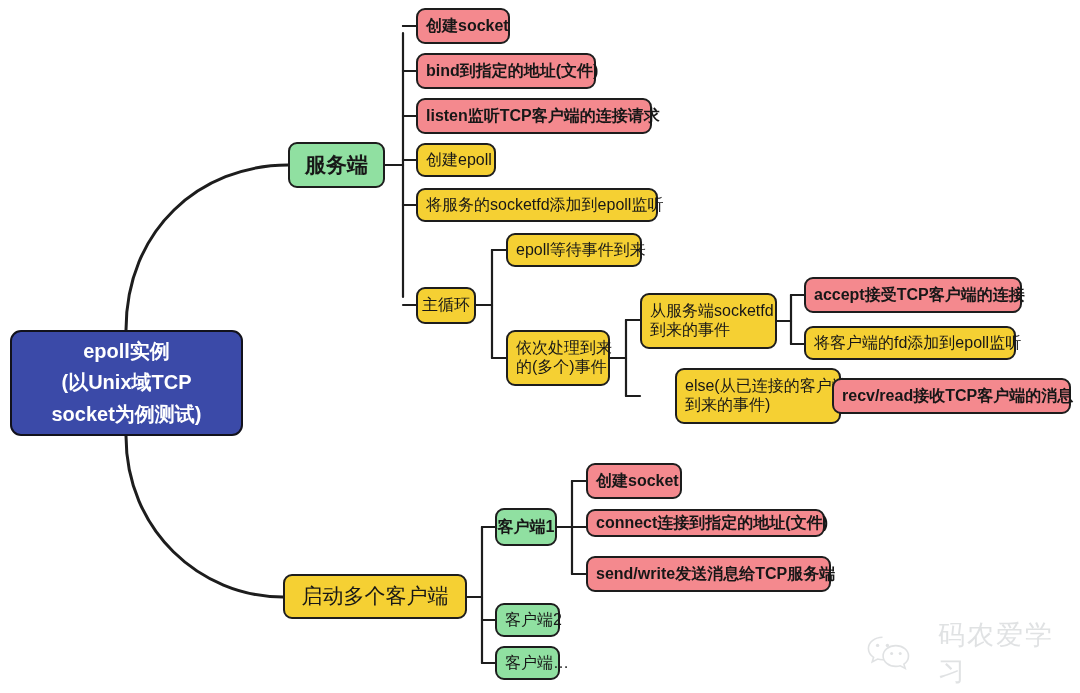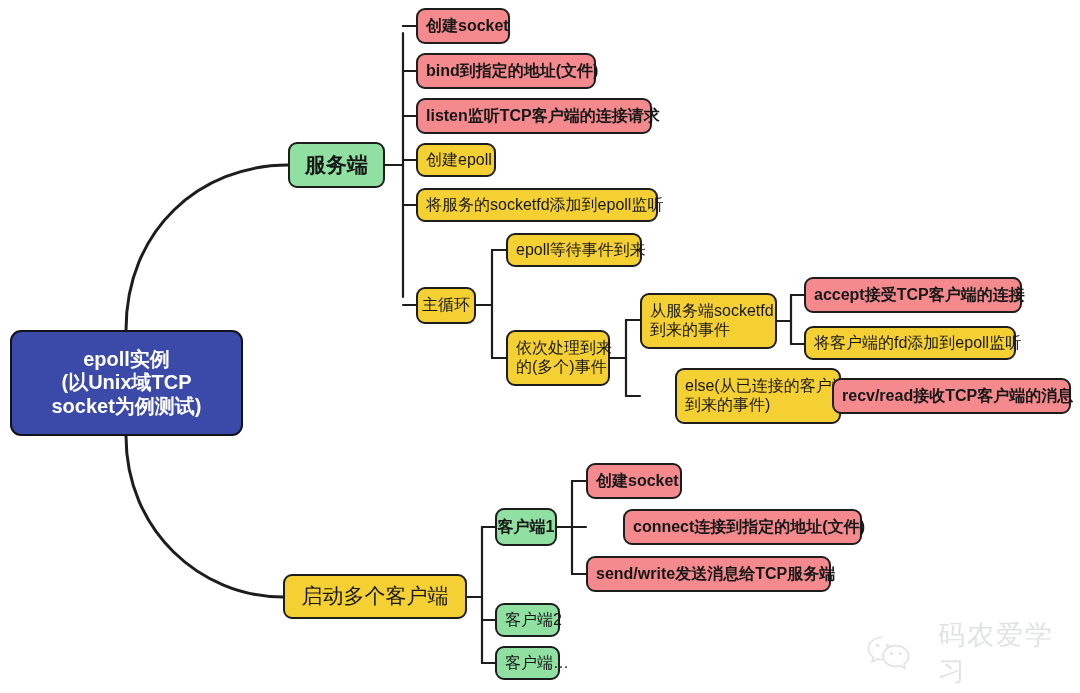--- a/index.html
+++ b/index.html
@@ -35,21 +35,21 @@
     justify-content: flex-start;
     color: #171717;
     line-height: 1.18;
     white-space: pre;
     letter-spacing: 0px;
   }
   .node.center-text { justify-content: center; text-align: center; }
   .fill-red    { background: #f4898e; align-items: center; }
   .fill-yellow { background: #f5d033; }
   .fill-green  { background: #90e0a1; }
-  .fill-blue   { background: #3b4aa8; color: #ffffff; border-color: #12121c; border-radius: 11px; }
+  .fill-blue   { background: #3b4aa8; color: #ffffff; border-color: #12121c; border-radius: 11px; gap: 8px; }
   .bold { font-weight: bold; }
   .pad { padding: 0 8px; }
 
   
   #watermark {
     position: absolute;
     display: flex;
     align-items: center;
     gap: 26px;
     opacity: 0.30;
@@ -199,21 +199,21 @@
   </div>
 
   <div class="node fill-green pad" style="left:495px; top:646px; width:65px; height:34px; font-size:16px;">
     <span>客户端…</span>
   </div>
 
   <div class="node fill-red pad bold" style="left:586px; top:463px; width:96px; height:36px; font-size:16px;">
     <span>创建socket</span>
   </div>
 
-  <div class="node fill-red pad bold" style="left:586px; top:509px; width:239px; height:36px; font-size:16px;margin-left:37px;">
+  <div class="node fill-red pad bold" style="left:586px; top:509px; width:239px; height:28px; font-size:16px;">
     <span>connect连接到指定的地址(文件)</span>
   </div>
 
   <div class="node fill-red pad bold" style="left:586px; top:556px; width:245px; height:36px; font-size:16px;">
     <span>send/write发送消息给TCP服务端</span>
   </div>
 
   <div id="watermark" style="left:866px; top:617px;">
     <span>
       <svg class="wechat-ico" width="46" height="38" viewBox="0 0 46 38">

